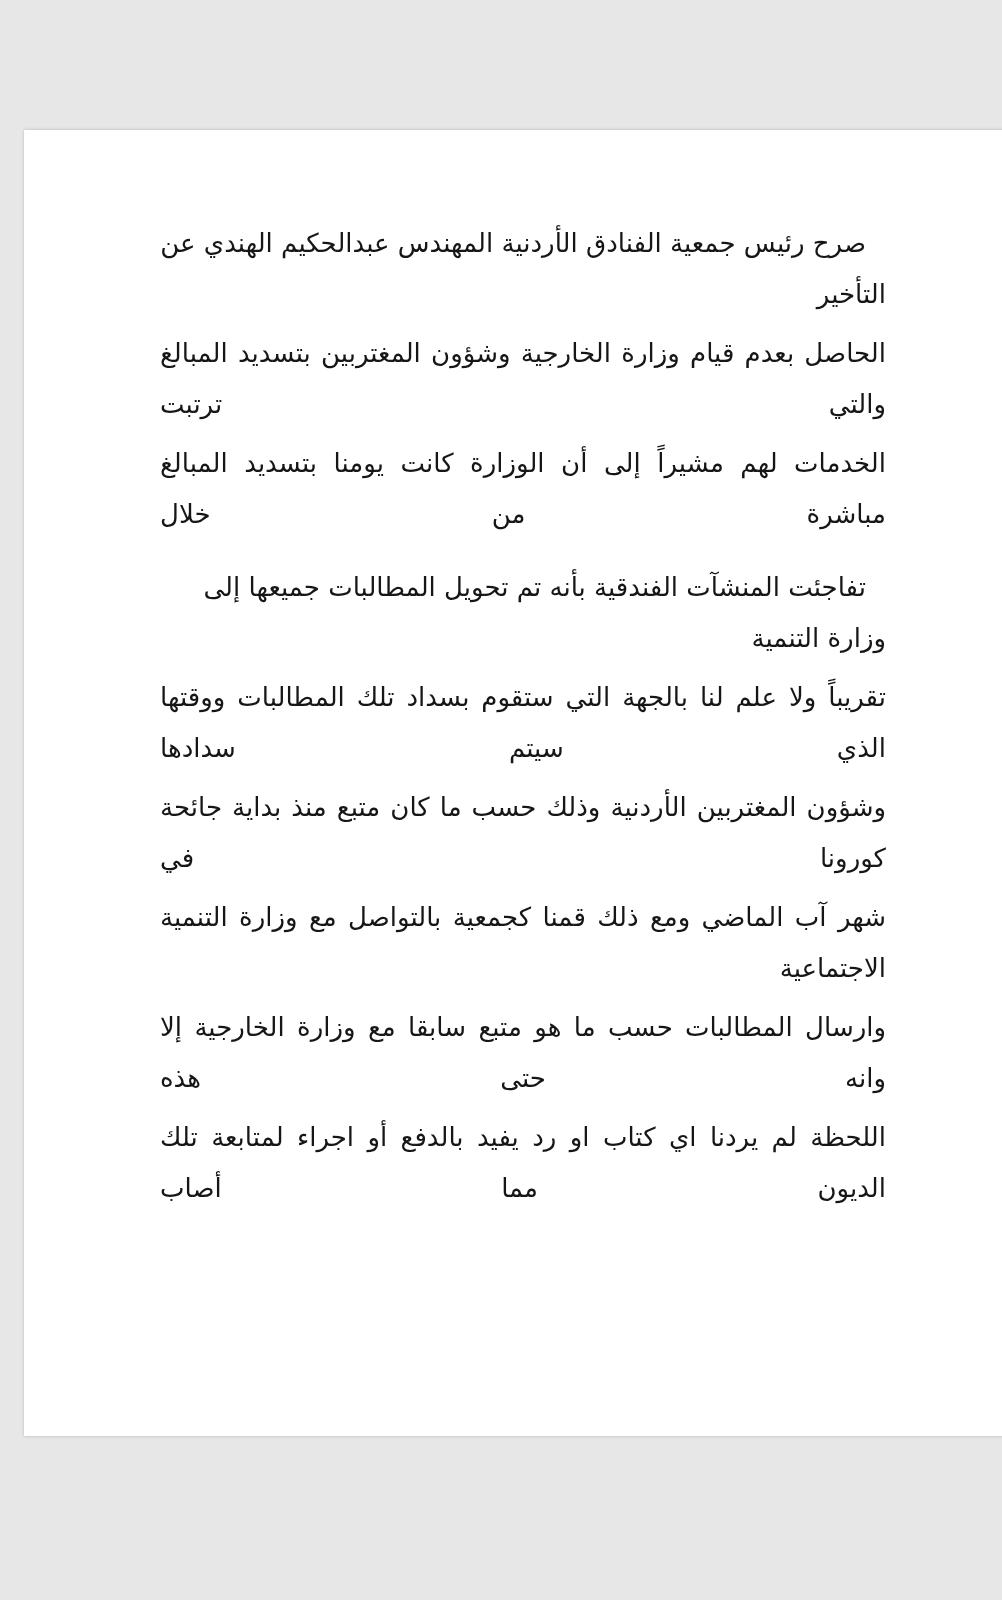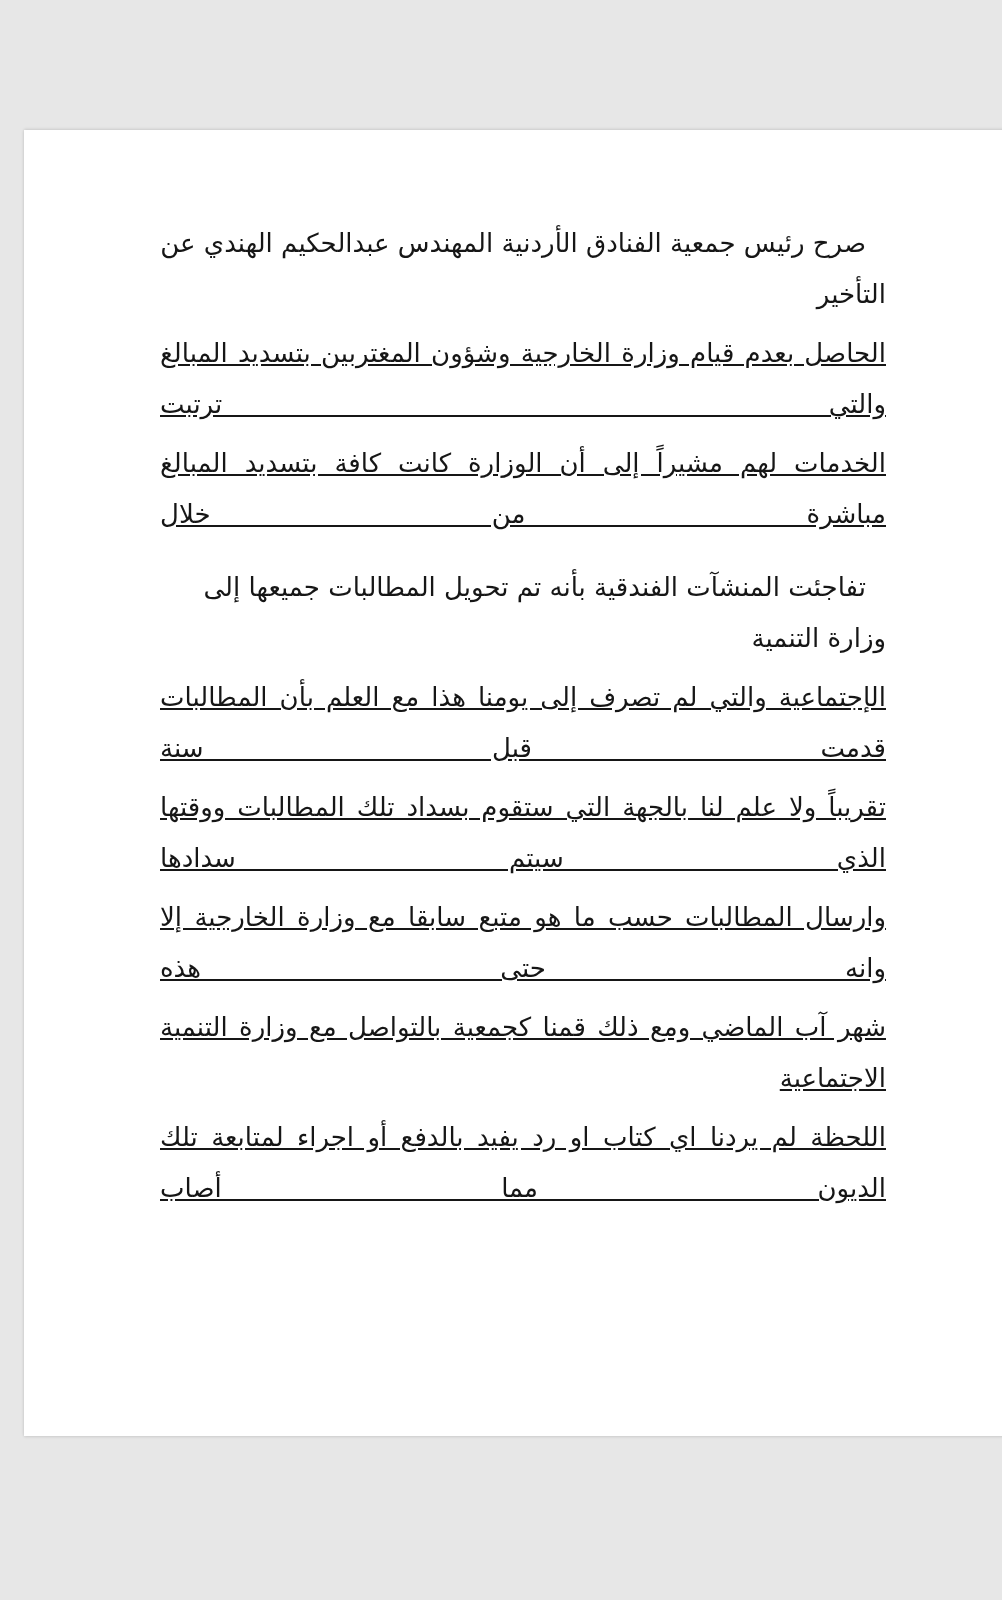--- a/index.html
+++ b/index.html
@@ -24,39 +24,39 @@
     unicode-bidi: embed;
     padding: 72px 116px 0 112px;
     color: #161616;
   }
   .para { margin-bottom: 22px; }
   .ln {
     font-size: 26px;
     line-height: 51px;
     letter-spacing: 0.2px;
   }
-  .ln.justify { text-align: justify; text-align-last: justify; text-decoration: underline; }
+  .ln.justify { text-align: justify; text-align-last: justify; }
   .ln.start   { text-align: right;   text-align-last: right; text-indent: 20px; }
 </style>
 </head>
 <body>
 
 <div class="paper">
   <div class="doc">
 
     <div class="para">
       <div class="ln start">صرح رئيس جمعية الفنادق الأردنية المهندس عبدالحكيم الهندي عن التأخير</div>
       <div class="ln justify">الحاصل بعدم قيام وزارة الخارجية وشؤون المغتربين بتسديد المبالغ والتي ترتبت</div>
-      <div class="ln justify">الخدمات لهم مشيراً إلى أن الوزارة كانت كافة بتسديد المبالغ مباشرة من خلال</div>
+      <div class="ln justify">الخدمات لهم مشيراً إلى أن الوزارة كانت يومنا بتسديد المبالغ مباشرة من خلال</div>
     </div>
 
     <div class="para">
       <div class="ln start">تفاجئت المنشآت الفندقية بأنه تم تحويل المطالبات جميعها إلى وزارة التنمية</div>
-      <div class="ln justify">الإجتماعية والتي لم تصرف إلى يومنا هذا مع العلم بأن المطالبات قدمت قبل سنة</div>
       <div class="ln justify">تقريباً ولا علم لنا بالجهة  التي ستقوم بسداد تلك المطالبات ووقتها الذي سيتم سدادها</div>
+      <div class="ln justify">وشؤون المغتربين الأردنية وذلك حسب ما كان متبع منذ بداية جائحة كورونا في</div>
+      <div class="ln justify">شهر آب الماضي ومع ذلك قمنا كجمعية بالتواصل مع وزارة التنمية الاجتماعية</div>
       <div class="ln justify">وارسال المطالبات حسب ما هو متبع سابقا مع وزارة الخارجية إلا وانه حتى هذه</div>
-      <div class="ln justify">شهر آب الماضي ومع ذلك قمنا كجمعية بالتواصل مع وزارة التنمية الاجتماعية</div>
       <div class="ln justify">اللحظة لم يردنا اي كتاب او رد يفيد بالدفع أو اجراء لمتابعة تلك الديون مما أصاب</div>
 
     </div>
 
   </div>
 </div>
 
 </body></html>

